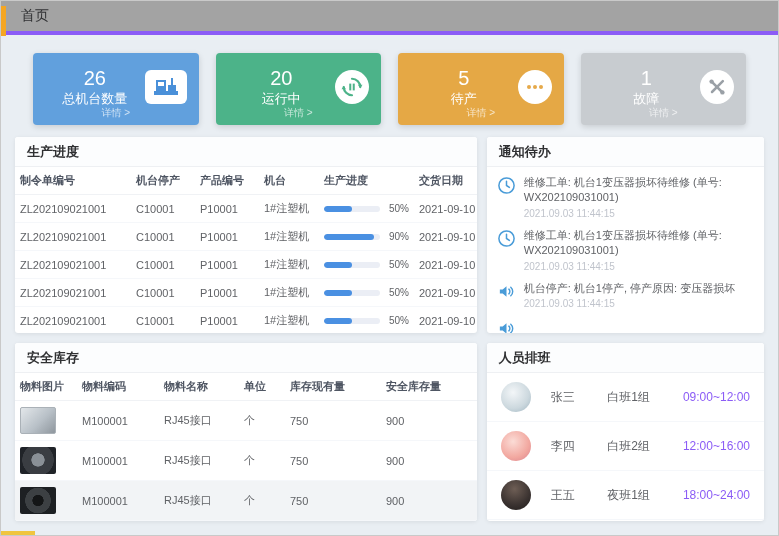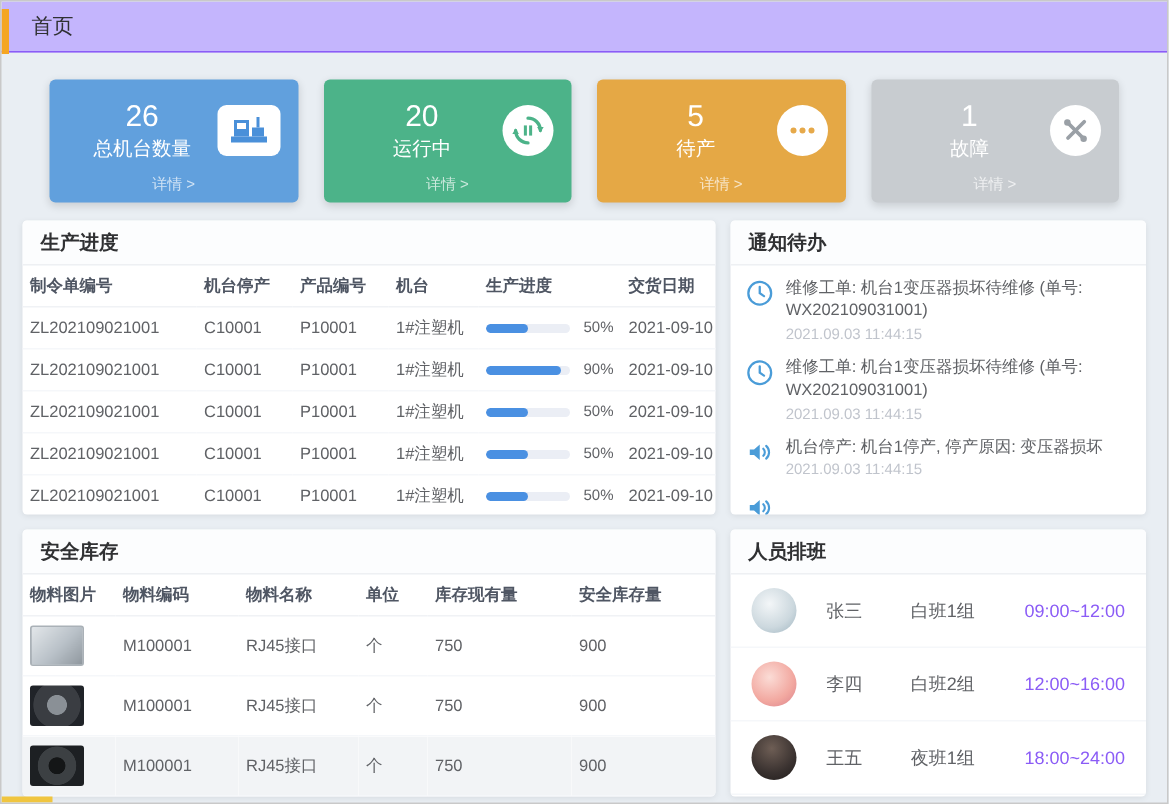--- a/index.html
+++ b/index.html
@@ -7,28 +7,28 @@
   body {
     font-family:"Liberation Sans","DejaVu Sans",sans-serif;
     background:#e9eef3;
     border:1px solid #c9c9c9;
     position:relative;
     overflow:hidden;
   }
   .accent-strip-top { position:absolute; left:0; top:5px; width:5px; height:30px; background:#f5a623; z-index:5; }
   .accent-strip-bottom { position:absolute; left:0; bottom:0; width:34px; height:4px; background:#f0c53f; z-index:5; }
 
-  .topbar { height:34px; background:#c4b5fd; border-bottom:1px solid #8b5cf6; display:flex; align-items:center; padding-left:20px; }
+  .topbar { height:34px; background:#a3a3a3; border-bottom:4px solid #8b5cf6; display:flex; align-items:center; padding-left:20px; }
   .page-title { font-size:14px; color:#303133; font-weight:500; }
 
   .content { padding:10px 14px 8px; }
 
   
   .cards { display:flex; gap:17px; margin:8px 18px 12px; }
-  .card { flex:1; height:82px; border-radius:4px; color:#fff; padding:10px 12px 4px; position:relative; cursor:pointer; box-shadow:0 2px 6px rgba(0,0,0,.14); }
+  .card { flex:1; height:72px; border-radius:4px; color:#fff; padding:10px 12px 4px; position:relative; cursor:pointer; box-shadow:0 2px 6px rgba(0,0,0,.14); }
   .card-main { display:flex; align-items:center; height:48px; }
   .card-figures { flex:1; text-align:center; }
   .stat-value { font-size:20px; line-height:24px; }
   .stat-label { font-size:13px; line-height:18px; }
   .card-detail { position:absolute; left:0; right:0; bottom:5px; text-align:center; font-size:10px; color:rgba(255,255,255,.7); cursor:pointer; }
   .icon-rect { width:42px; height:34px; background:#fff; border-radius:6px; display:flex; align-items:center; justify-content:center; flex:none; }
   .icon-circle { width:34px; height:34px; background:#fff; border-radius:50%; display:flex; align-items:center; justify-content:center; flex:none; gap:2px; }
   .dot { width:4px; height:4px; border-radius:50%; }
   .dot-orange { background:#e6a94a; }
 

